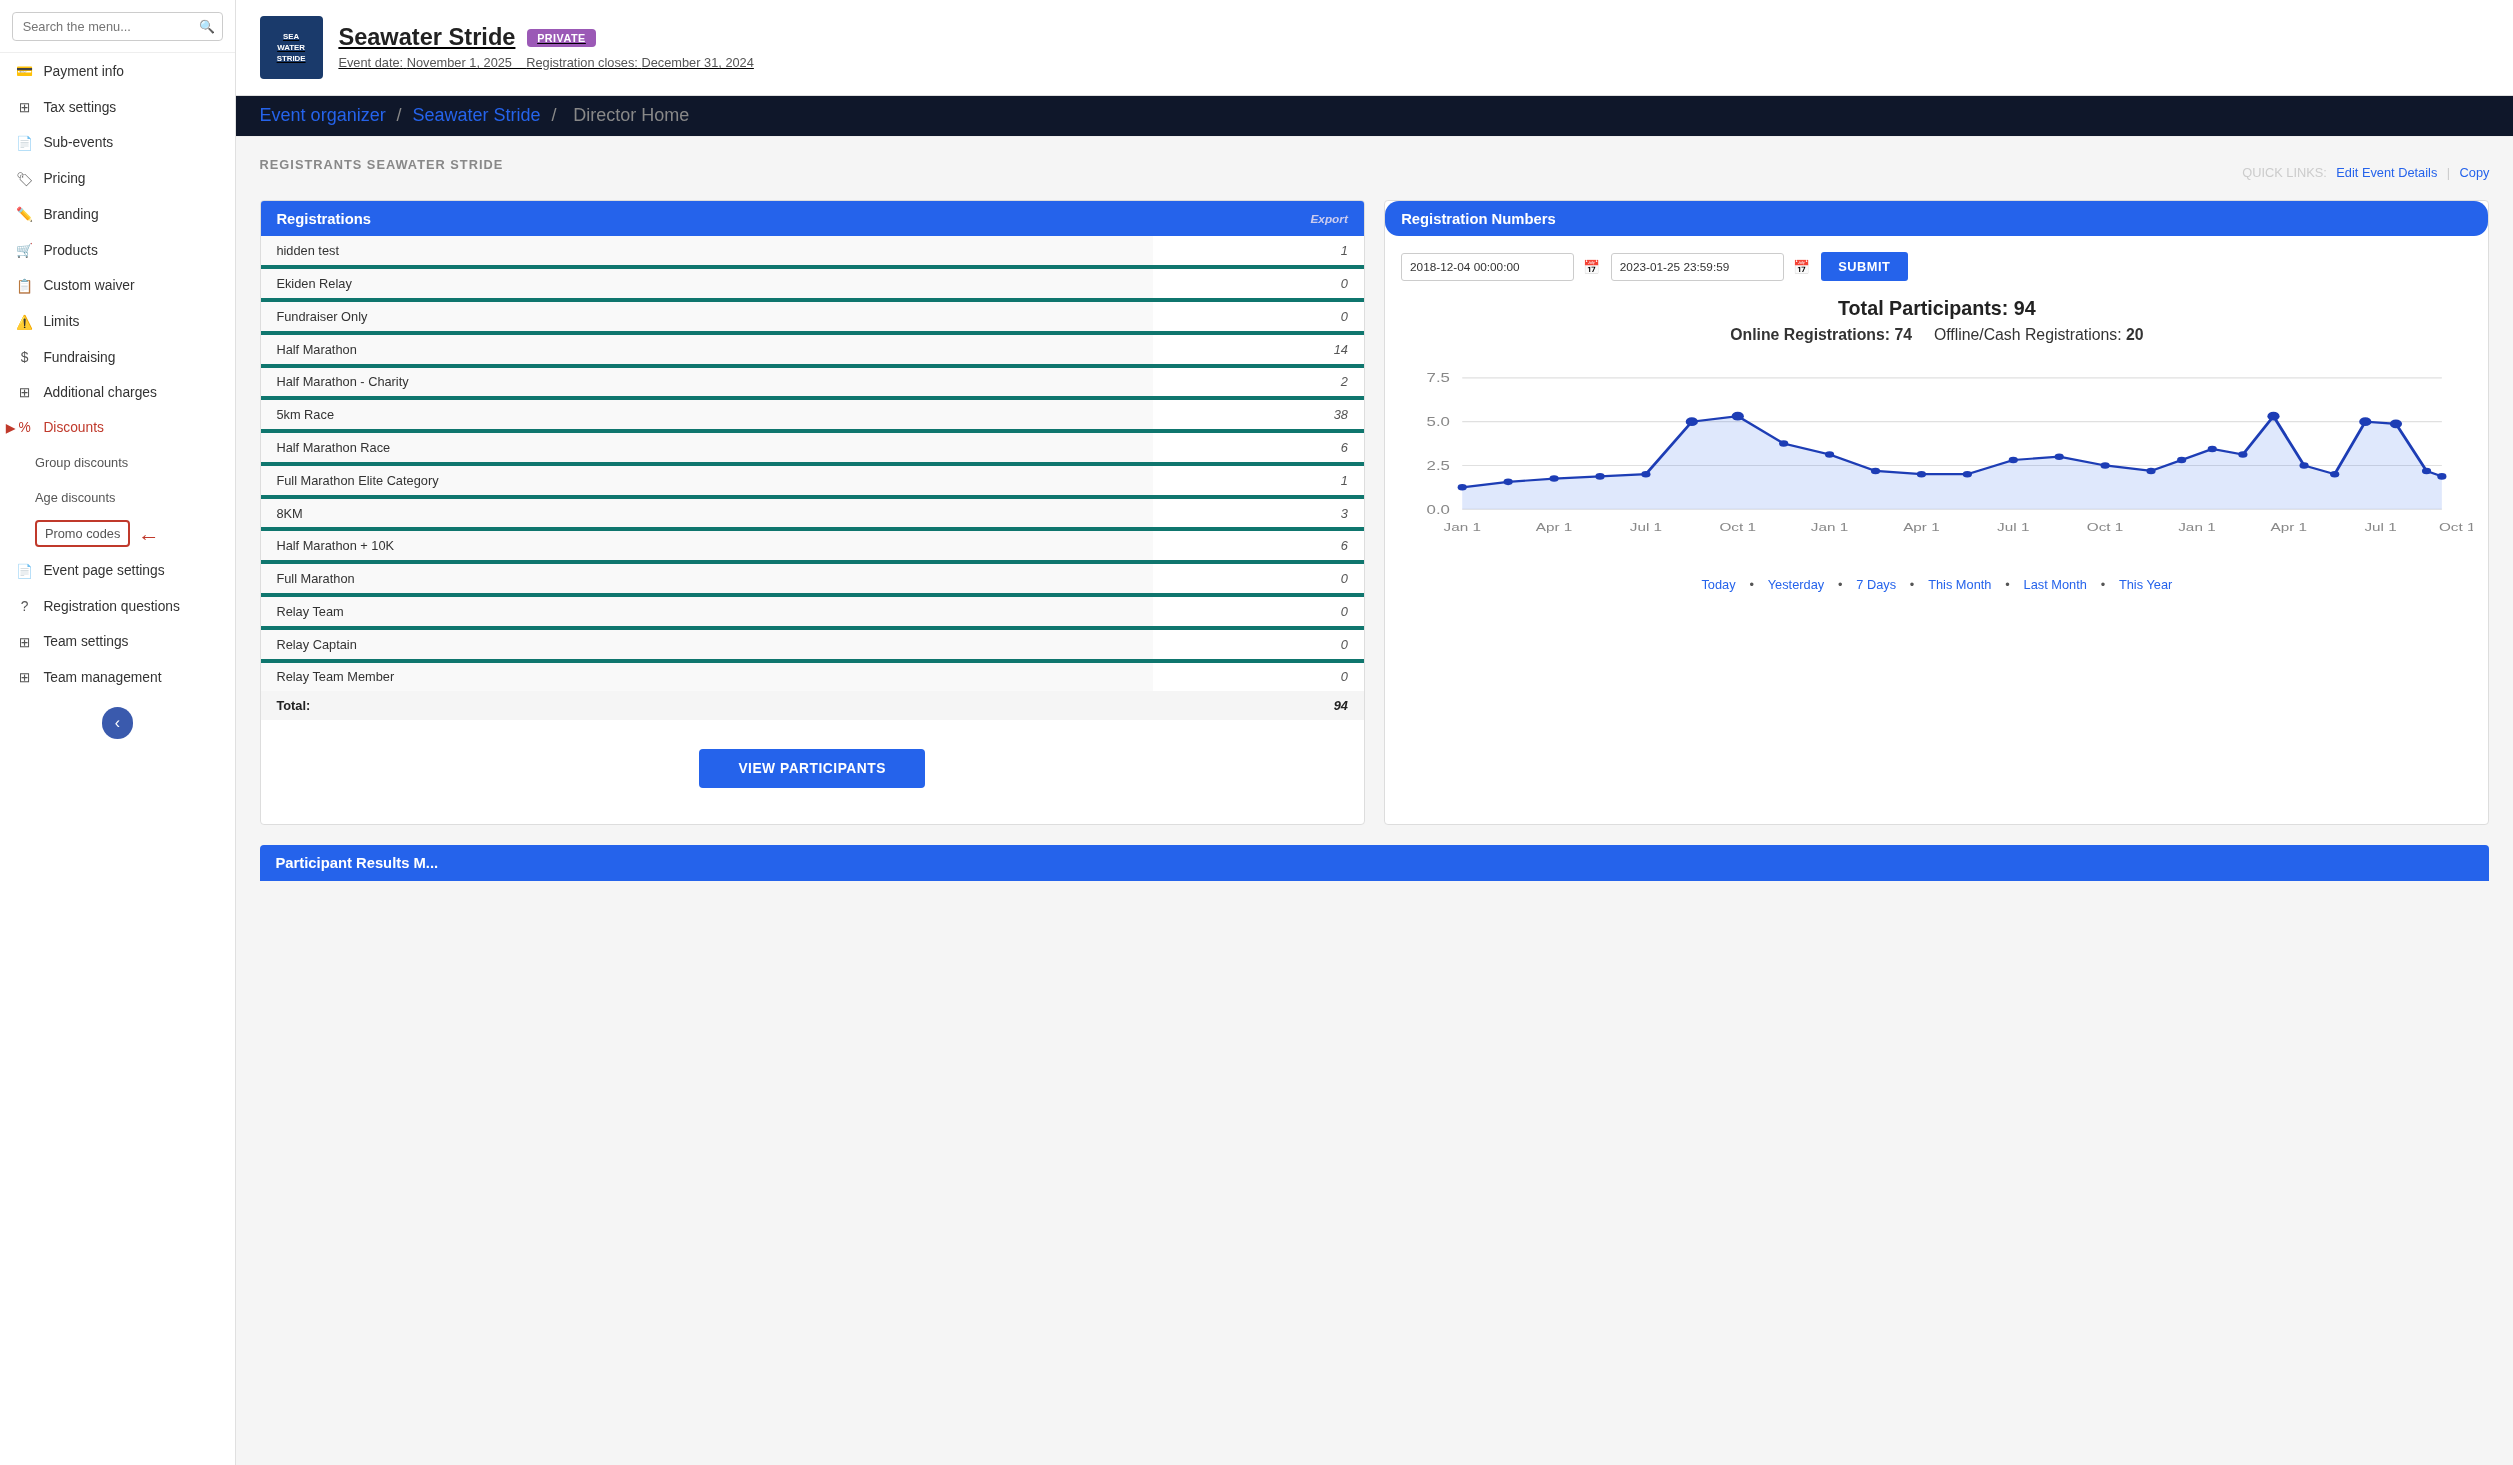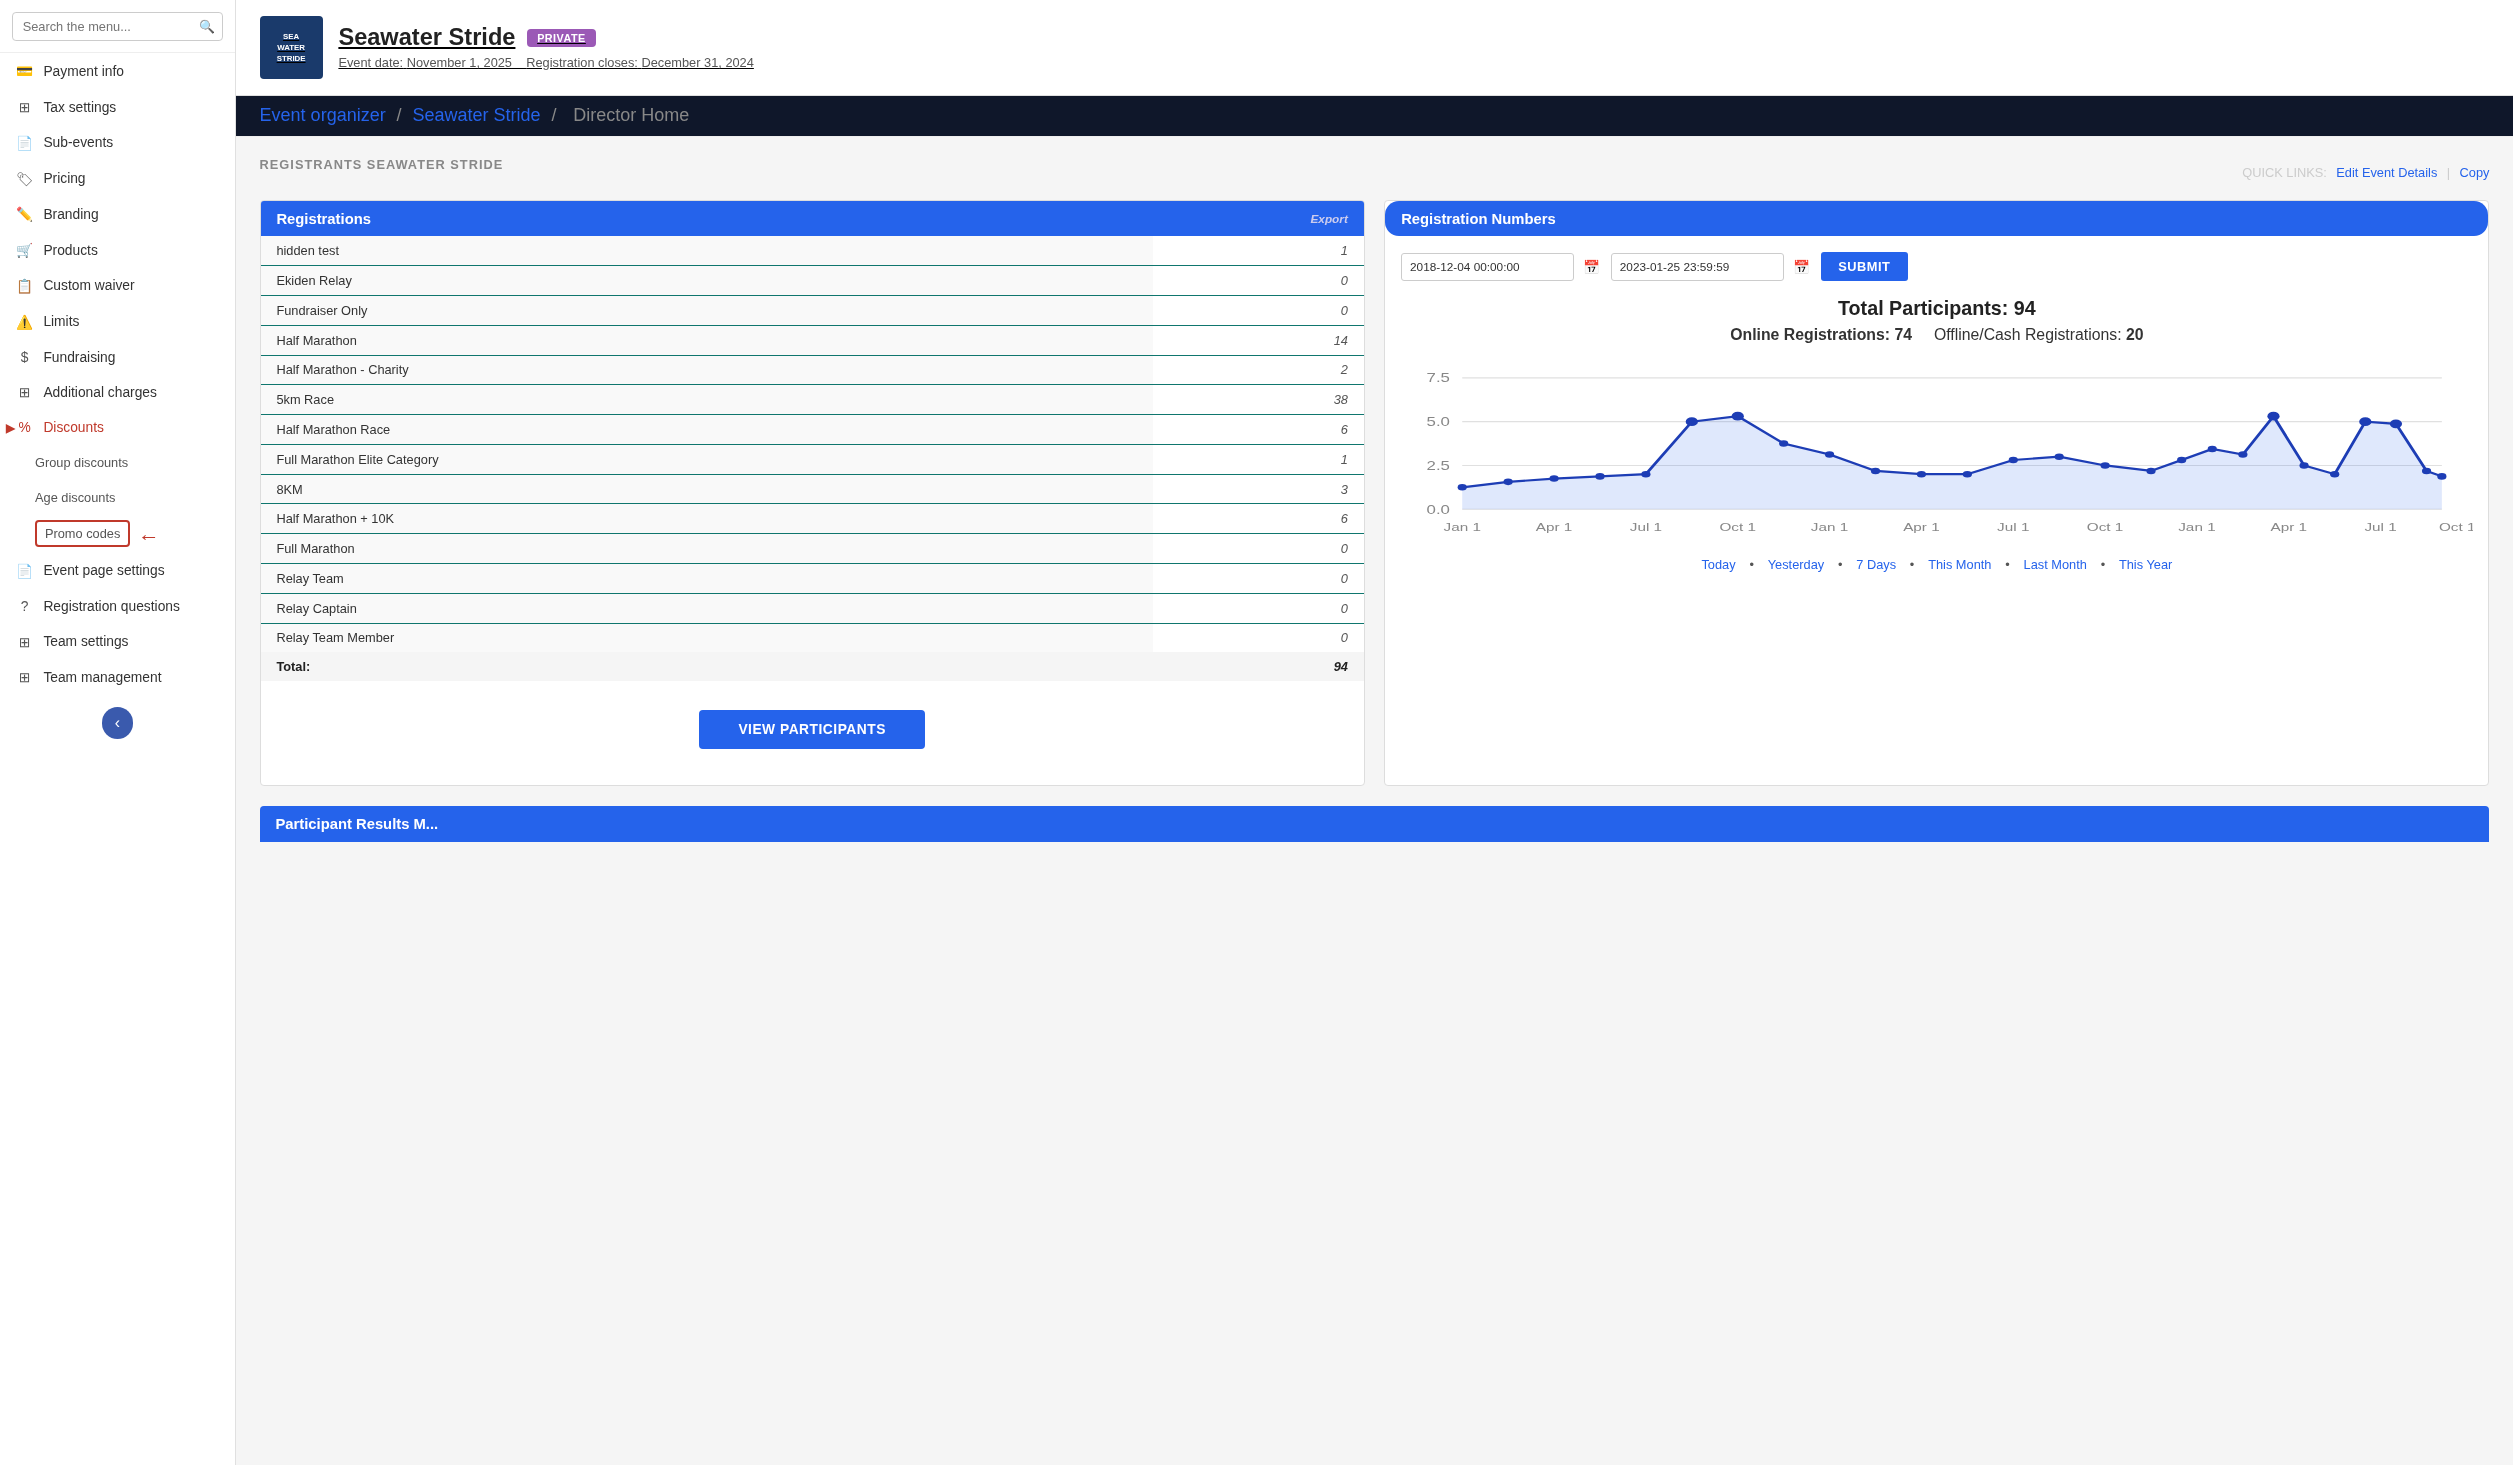--- a/index.html
+++ b/index.html
@@ -40,21 +40,21 @@
     .section-header { display: flex; align-items: center; justify-content: space-between; margin-bottom: 11.8px; }
 
     
     .two-col { display: grid; grid-template-columns: 1fr 1fr; gap: 19.7px; }
 
     
     .card { background: #fff; border: 1px solid #ddd; border-radius: 3.9px; overflow: hidden; }
     .card-header { background: #2563eb; color: white; padding: 9.9px 15.8px; display: flex; align-items: center; justify-content: space-between; font-weight: 600; font-size: 14.8px; }
     .card-header .export-btn { font-size: 11.8px; font-style: italic; color: #cce; cursor: pointer; }
     .reg-table { width: 100%; border-collapse: collapse; }
-    .reg-table tr td { padding: 6.9px 15.8px; border-bottom: 1px solid #0f766e; font-size: 12.8px; color: #333; }
+    .reg-table tr td { padding: 6.9px 15.8px; border-bottom: 4px solid #0f766e; font-size: 12.8px; color: #333; }
     .reg-table tr:last-child td { border-bottom: none; }
     .reg-table tr td:first-child { background: #f9f9f9; }
     .reg-table tr td:last-child { text-align: right; color: #555; font-style: italic; }
     .reg-table tr.total-row td { font-weight: 700; color: #222; background: #f5f5f5; }
     .view-btn { display: block; margin: 21px auto; background: #2563eb; color: white; border: none; padding: 11.8px 39px; font-size: 13.8px; font-weight: 600; letter-spacing: 0.5px; border-radius: 3.9px; cursor: pointer; }
 
     
     .reg-numbers-card { background: #fff; border: 1px solid #ddd; border-radius: 3.9px; overflow: hidden; }
     .reg-numbers-header { background: #2563eb; color: white; padding: 9.9px 15.8px; font-weight: 600; font-size: 14.8px; border-radius: 14px; }
     .reg-numbers-body { padding: 15.8px; }
@@ -62,21 +62,21 @@
     .date-input { padding: 5.9px 7.9px; border: 1px solid #ccc; border-radius: 3px; font-size: 11.8px; color: #333; }
     .submit-btn { background: #2563eb; color: white; border: none; padding: 6.9px 17.7px; font-size: 12.8px; font-weight: 600; border-radius: 3px; cursor: pointer; letter-spacing: 0.5px; }
     .stats { text-align: center; margin-bottom: 11.8px; }
     .stats .total { font-size: 19.7px; font-weight: 700; color: #222; margin-bottom: 5.9px; }
     .stats .sub { font-size: 15.8px; color: #333; }
     .stats .sub b { font-weight: 700; }
 
     
     .chart-wrap { width: 100%; height: 197px; position: relative; overflow: hidden; }
     .chart-svg { width: 100%; height: 100%; }
-    .chart-filter { display: flex; gap: 13.8px; justify-content: center; margin-top: 4px; font-size: 12.8px; }
+    .chart-filter { display: flex; gap: 13.8px; justify-content: center; margin-top: 24px; font-size: 12.8px; }
     .chart-filter a { color: #2563eb; text-decoration: none; }
     .chart-filter span { color: #555; }
 
     
     .bottom-card-header { background: #2563eb; color: white; padding: 9.9px 15.8px; font-weight: 600; font-size: 14.8px; border-radius: 3.9px 3.9px 0 0; margin-top: 19.7px; }
   </style>
 </head>
 <body>
 
 <div class="sidebar">

